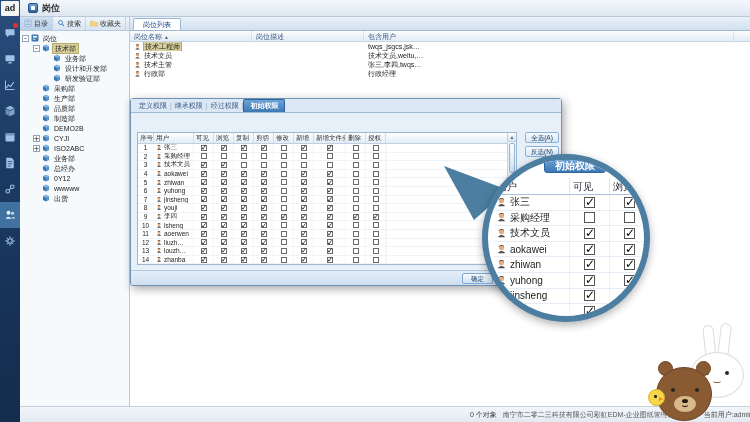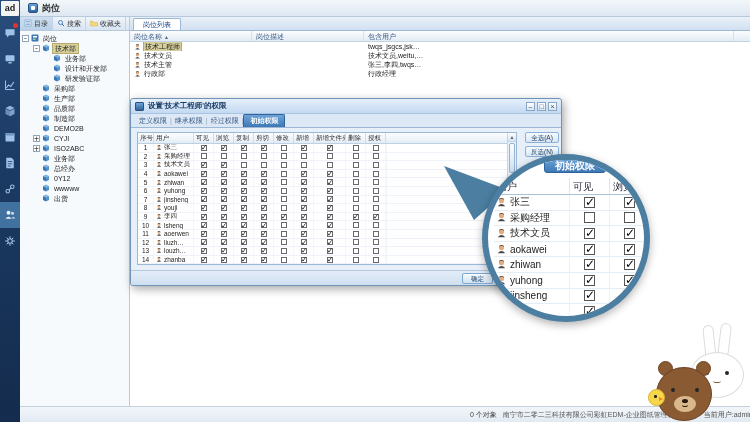--- a/index.html
+++ b/index.html
@@ -497,29 +497,20 @@
             </svg></span>
           <span class="txt">行政部</span>
         </div>
      <div class="c" style="width:112px"></div>
      <div class="c" style="width:370px">行政经理</div>
    </div>
     </div>
 </div>
 
 <div id="dialog">
-  <div id="dlg-titlebar">
-    <span id="dlg-icon"></span>
-    <span id="dlg-title">设置'技术工程师'的权限</span>
-    <span class="dlg-btns">
-        <span class="dlg-btn">–</span>
-        <span class="dlg-btn">□</span>
-        <span class="dlg-btn">×</span>
-      </span>
-  </div>
   <div id="dlg-tabs">
       <span class="dlg-tablink">定义权限</span>
       <span class="dlg-sep">|</span>
       <span class="dlg-tablink">继承权限</span>
       <span class="dlg-sep">|</span>
       <span class="dlg-tablink">经过权限</span>
       <span class="dlg-sep">|</span>
       <span class="dlg-tab-active">初始权限</span>
     </div>
   <div id="dlg-body">

